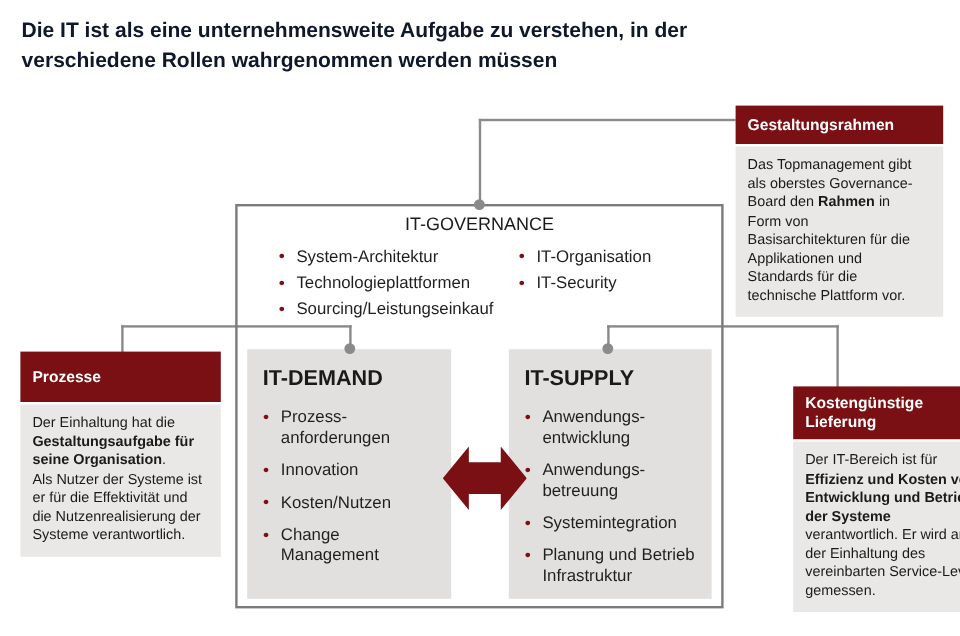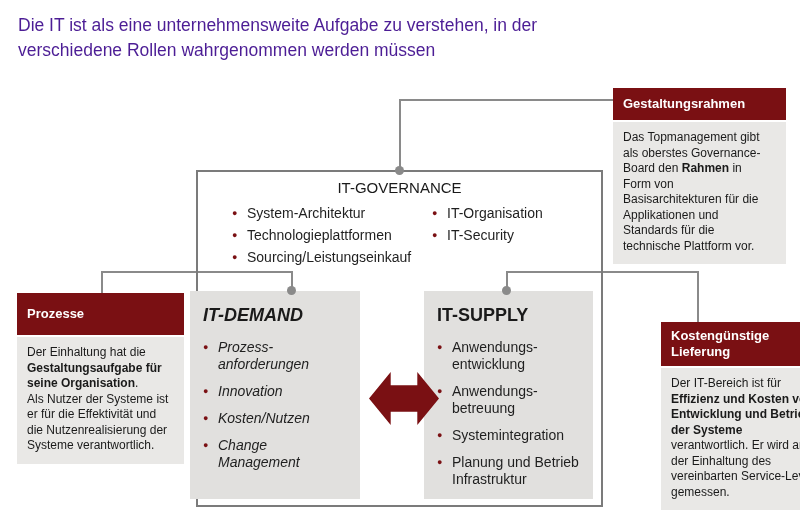--- a/index.html
+++ b/index.html
@@ -1,21 +1,21 @@
 <!DOCTYPE html>
 <html><head>
 <meta charset="utf-8">
 <style>
   html,body { margin:0; padding:0; background:#ffffff; }
   body { font-family:"Liberation Sans", sans-serif; }
   .slide { position:relative; width:800px; height:530px; background:#ffffff; overflow:hidden; }
 
   .slide-title {
     position:absolute; left:18px; top:13px; width:740px;
-    font-size:17.5px; font-weight:normal; color:#4c1d95; line-height:25px;
+    font-size:17.5px; font-weight:bold; color:#0f172a; line-height:25px;
     white-space:pre-line;
   }
 
   
   .line { position:absolute; background:#8a8a8a; z-index:1; }
   .dot  { position:absolute; width:9px; height:9px; border-radius:50%; background:#8a8a8a; z-index:3; }
 
   
   .gov-box {
     position:absolute; left:196px; top:170px; width:407px; height:337px;
@@ -86,21 +86,21 @@
   <ul class="gov-list" style="left:232px; top:202px;">
     <li><span class="blt">●</span><span>System-Architektur</span></li>
     <li><span class="blt">●</span><span>Technologieplattformen</span></li>
     <li><span class="blt">●</span><span>Sourcing/Leistungseinkauf</span></li>
   </ul>
   <ul class="gov-list" style="left:432px; top:202px;">
     <li><span class="blt">●</span><span>IT-Organisation</span></li>
     <li><span class="blt">●</span><span>IT-Security</span></li>
   </ul>
 
-  <div class="panel" style="left:190px; width:170px;font-style:italic;">
+  <div class="panel" style="left:206px; width:170px;">
     <div class="panel-title">IT-DEMAND</div>
     <ul class="panel-list">
       <li><span class="blt">●</span><span>Prozess-
 anforderungen</span></li>
       <li><span class="blt">●</span><span>Innovation</span></li>
       <li><span class="blt">●</span><span>Kosten/Nutzen</span></li>
       <li><span class="blt">●</span><span>Change
 Management</span></li>
     </ul>
   </div>

